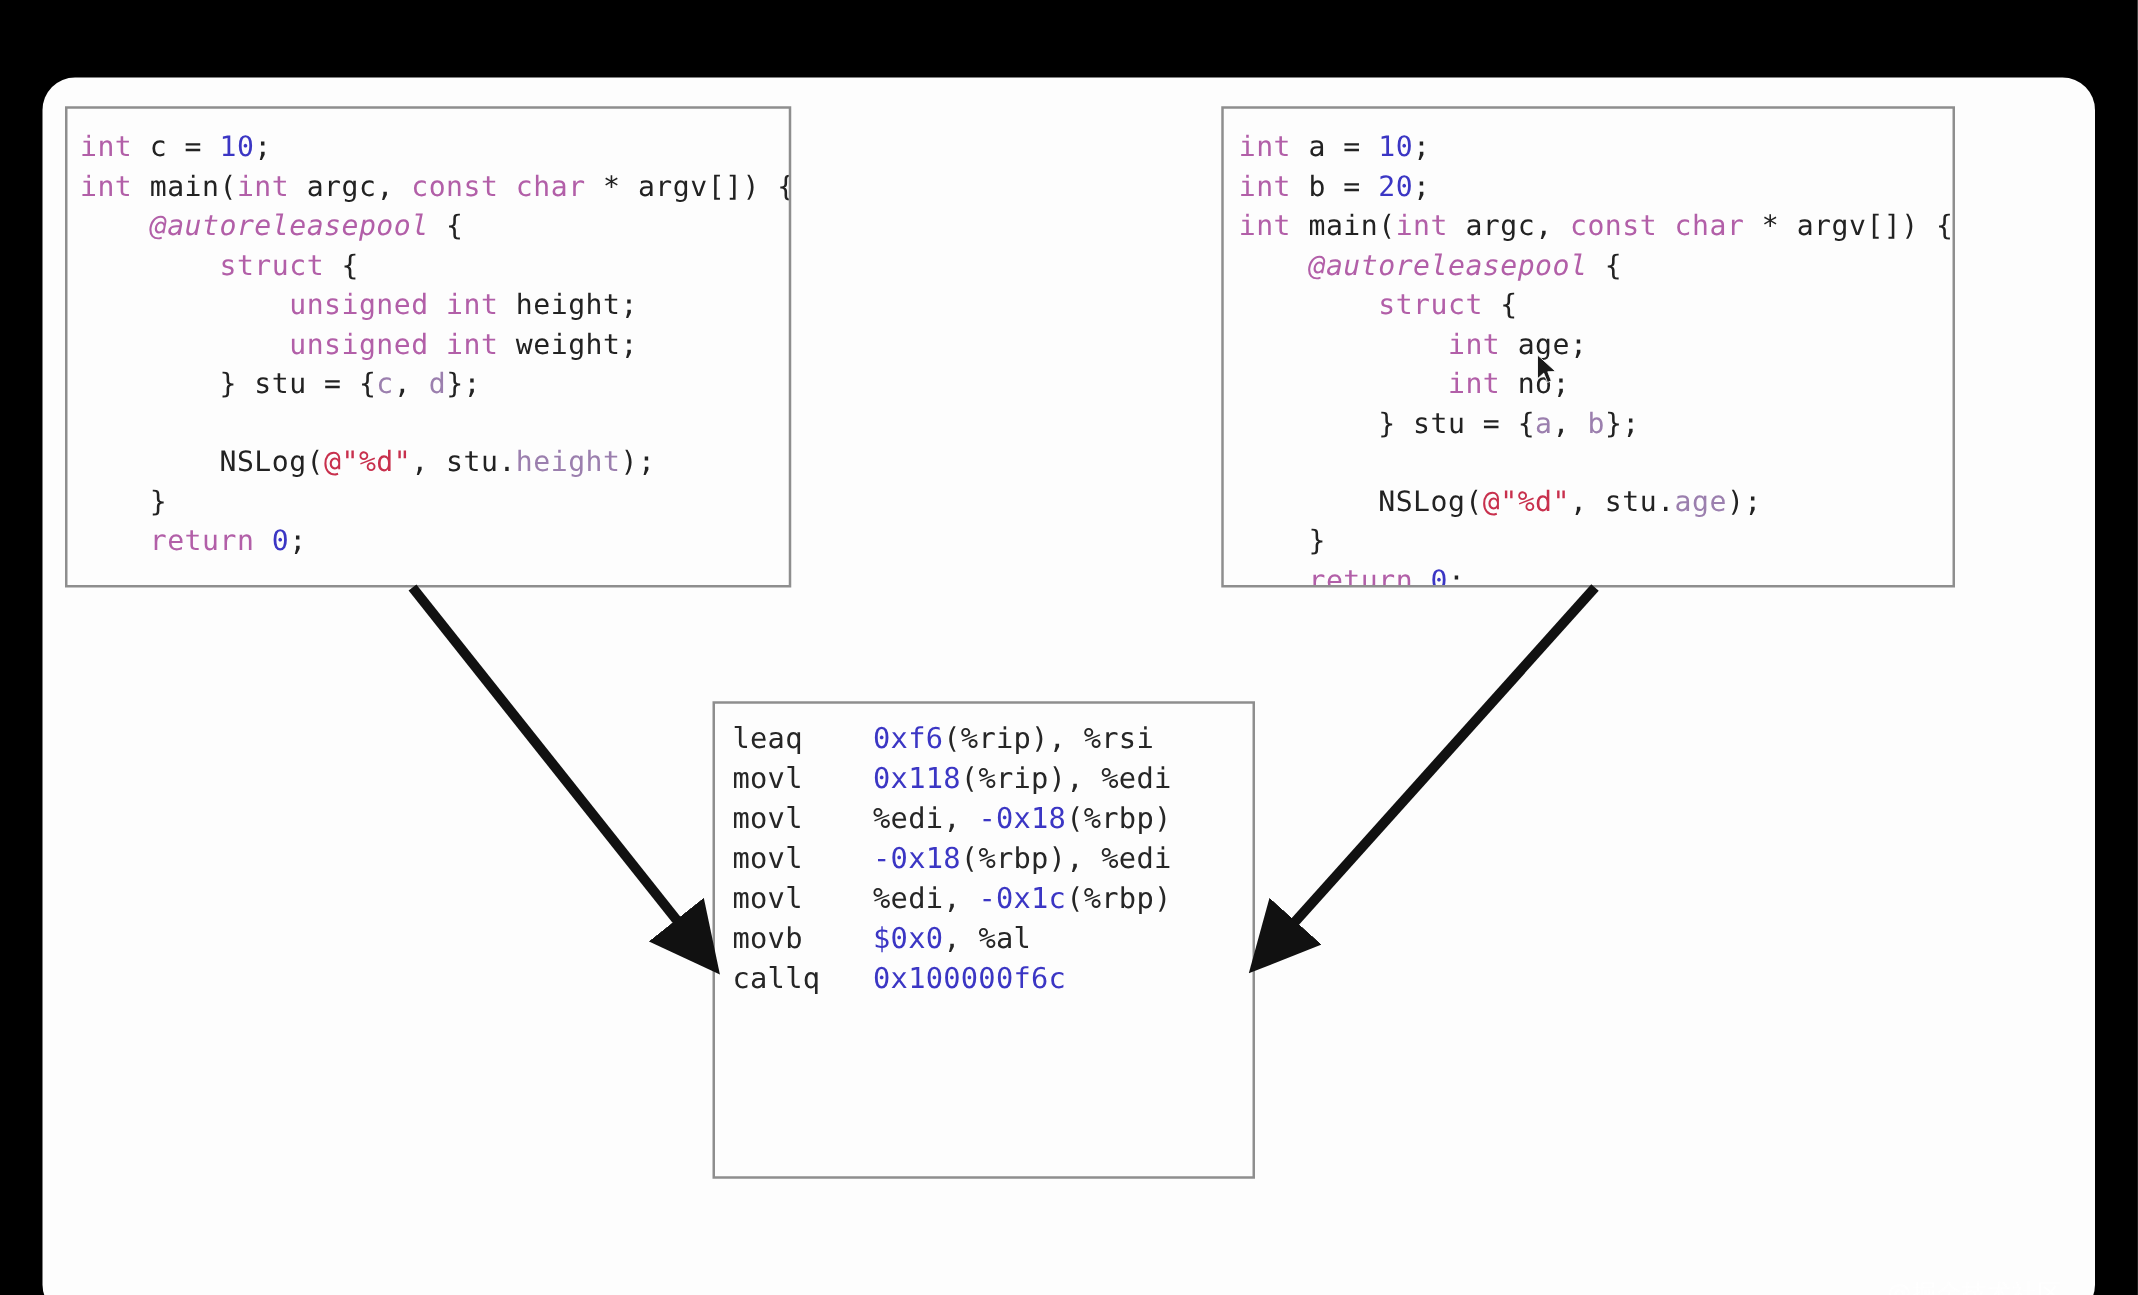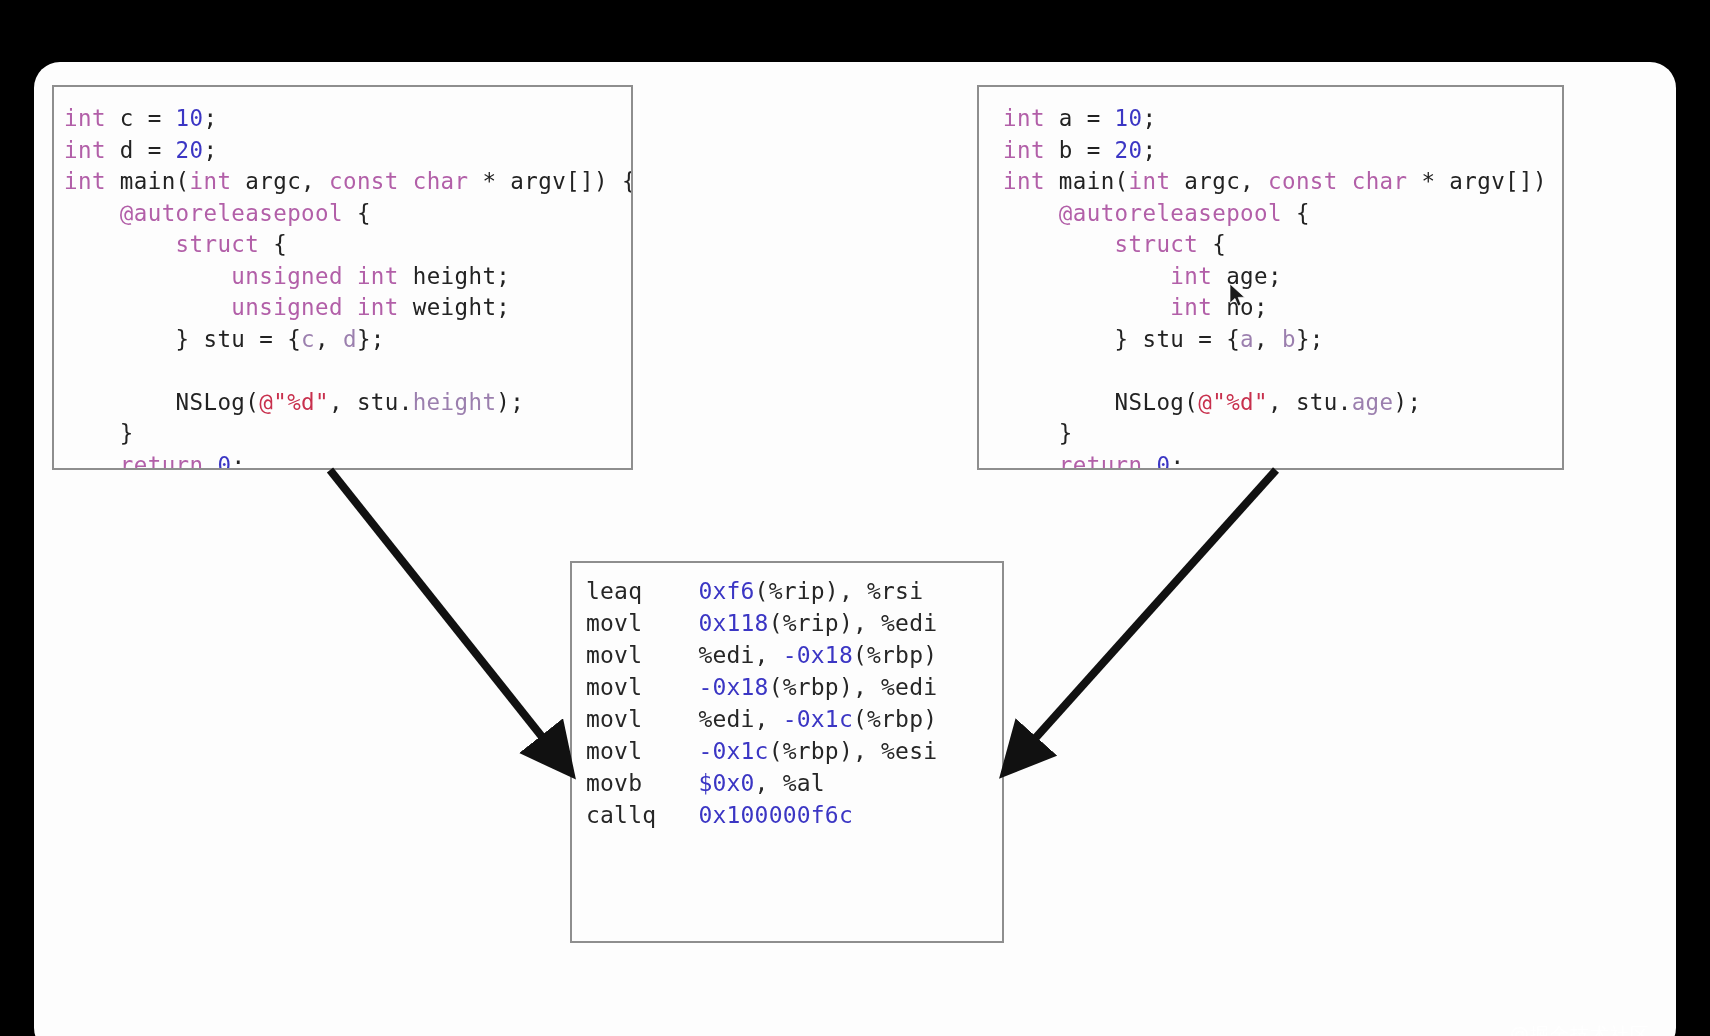--- a/index.html
+++ b/index.html
@@ -54,21 +54,21 @@
     top: 23px;
     width: 581px;
     height: 385px;
     padding: 16px 0 0 10px;
   }
   #panel-right {
     left: 943px;
     top: 23px;
     width: 587px;
     height: 385px;
-    padding: 16px 0 0 24px;
+    padding: 16px 0 0 12px;
   }
   #panel-asm {
     left: 536px;
     top: 499px;
     width: 434px;
     height: 382px;
     padding: 12px 0 0 14px;
   }
   .asm-line {
     font-family: "DejaVu Sans Mono", "Liberation Mono", monospace;
@@ -78,21 +78,21 @@
     color: #262626;
     letter-spacing: 0.2px;
   }
 
   
   .kw        { color: #b25fa8; }   
   .num       { color: #3b36c4; }   
   .plain     { color: #222222; }   
   .prop      { color: #9b7fae; }   
   .str       { color: #c8304d; }   
-  .pool      { color: #b25fa8; }   
+  .pool      { color: #b25fa8; font-style: italic; }   
   .hex       { color: #3b36c4; }   
   .reg       { color: #262626; }   
   .mnem      { color: #262626; }
 
   
   #arrows {
     position: absolute;
     left: 0; top: 0;
     width: 1642px;
     height: 992px;
@@ -121,21 +121,20 @@
   }
 </style>
 </head>
 <body>
 
 <div id="frame">
   <div id="canvas">
 
     <div class="code-panel" id="panel-left">
       <div class="code-line"><span class="kw">int</span><span class="plain"> c = </span><span class="num">10</span><span class="plain">;</span></div>
-      <div class="code-line"><span class="kw">int</span><span class="plain"> d = </span><span class="num">20</span><span class="plain">;</span></div>
       <div class="code-line"><span class="kw">int</span><span class="plain"> main(</span><span class="kw">int</span><span class="plain"> argc, </span><span class="kw">const</span><span class="plain"> </span><span class="kw">char</span><span class="plain"> * argv[]) {</span></div>
       <div class="code-line"><span class="plain">    </span><span class="pool">@autoreleasepool</span><span class="plain"> {</span></div>
       <div class="code-line"><span class="plain">        </span><span class="kw">struct</span><span class="plain"> {</span></div>
       <div class="code-line"><span class="plain">            </span><span class="kw">unsigned</span><span class="plain"> </span><span class="kw">int</span><span class="plain"> height;</span></div>
       <div class="code-line"><span class="plain">            </span><span class="kw">unsigned</span><span class="plain"> </span><span class="kw">int</span><span class="plain"> weight;</span></div>
       <div class="code-line"><span class="plain">        } stu = {</span><span class="prop">c</span><span class="plain">, </span><span class="prop">d</span><span class="plain">};</span></div>
       <div class="code-line">&nbsp;</div>
       <div class="code-line"><span class="plain">        NSLog(</span><span class="str">@"%d"</span><span class="plain">, stu.</span><span class="prop">height</span><span class="plain">);</span></div>
       <div class="code-line"><span class="plain">    }</span></div>
       <div class="code-line"><span class="plain">    </span><span class="kw">return</span><span class="plain"> </span><span class="num">0</span><span class="plain">;</span></div>
@@ -157,21 +156,20 @@
       <div class="code-line"><span class="plain">    </span><span class="kw">return</span><span class="plain"> </span><span class="num">0</span><span class="plain">;</span></div>
 
     </div>
 
     <div class="code-panel" id="panel-asm">
       <div class="asm-line"><span class="mnem">leaq </span><span class="plain">&nbsp;&nbsp; </span><span class="hex">0xf6</span><span class="reg">(%rip), %rsi</span></div>
       <div class="asm-line"><span class="mnem">movl </span><span class="plain">&nbsp;&nbsp; </span><span class="hex">0x118</span><span class="reg">(%rip), %edi</span></div>
       <div class="asm-line"><span class="mnem">movl </span><span class="plain">&nbsp;&nbsp; </span><span class="reg">%edi, </span><span class="hex">-0x18</span><span class="reg">(%rbp)</span></div>
       <div class="asm-line"><span class="mnem">movl </span><span class="plain">&nbsp;&nbsp; </span><span class="hex">-0x18</span><span class="reg">(%rbp), %edi</span></div>
       <div class="asm-line"><span class="mnem">movl </span><span class="plain">&nbsp;&nbsp; </span><span class="reg">%edi, </span><span class="hex">-0x1c</span><span class="reg">(%rbp)</span></div>
-      <div class="asm-line"><span class="mnem">movl </span><span class="plain">&nbsp;&nbsp; </span><span class="hex">-0x1c</span><span class="reg">(%rbp), %esi</span></div>
       <div class="asm-line"><span class="mnem">movb </span><span class="plain">&nbsp;&nbsp; </span><span class="hex">$0x0</span><span class="reg">, %al</span></div>
       <div class="asm-line"><span class="mnem">callq</span><span class="plain">&nbsp;&nbsp; </span><span class="hex">0x100000f6c</span></div>
     </div>
 
     <svg id="arrows" viewBox="0 0 1642 992">
       <defs>
         <marker id="ah" markerWidth="7" markerHeight="7" refX="4.2" refY="3.5" orient="auto" markerUnits="strokeWidth">
           <path d="M0,0 L7,3.5 L0,7 z" fill="#111111"></path>
         </marker>
       </defs>

